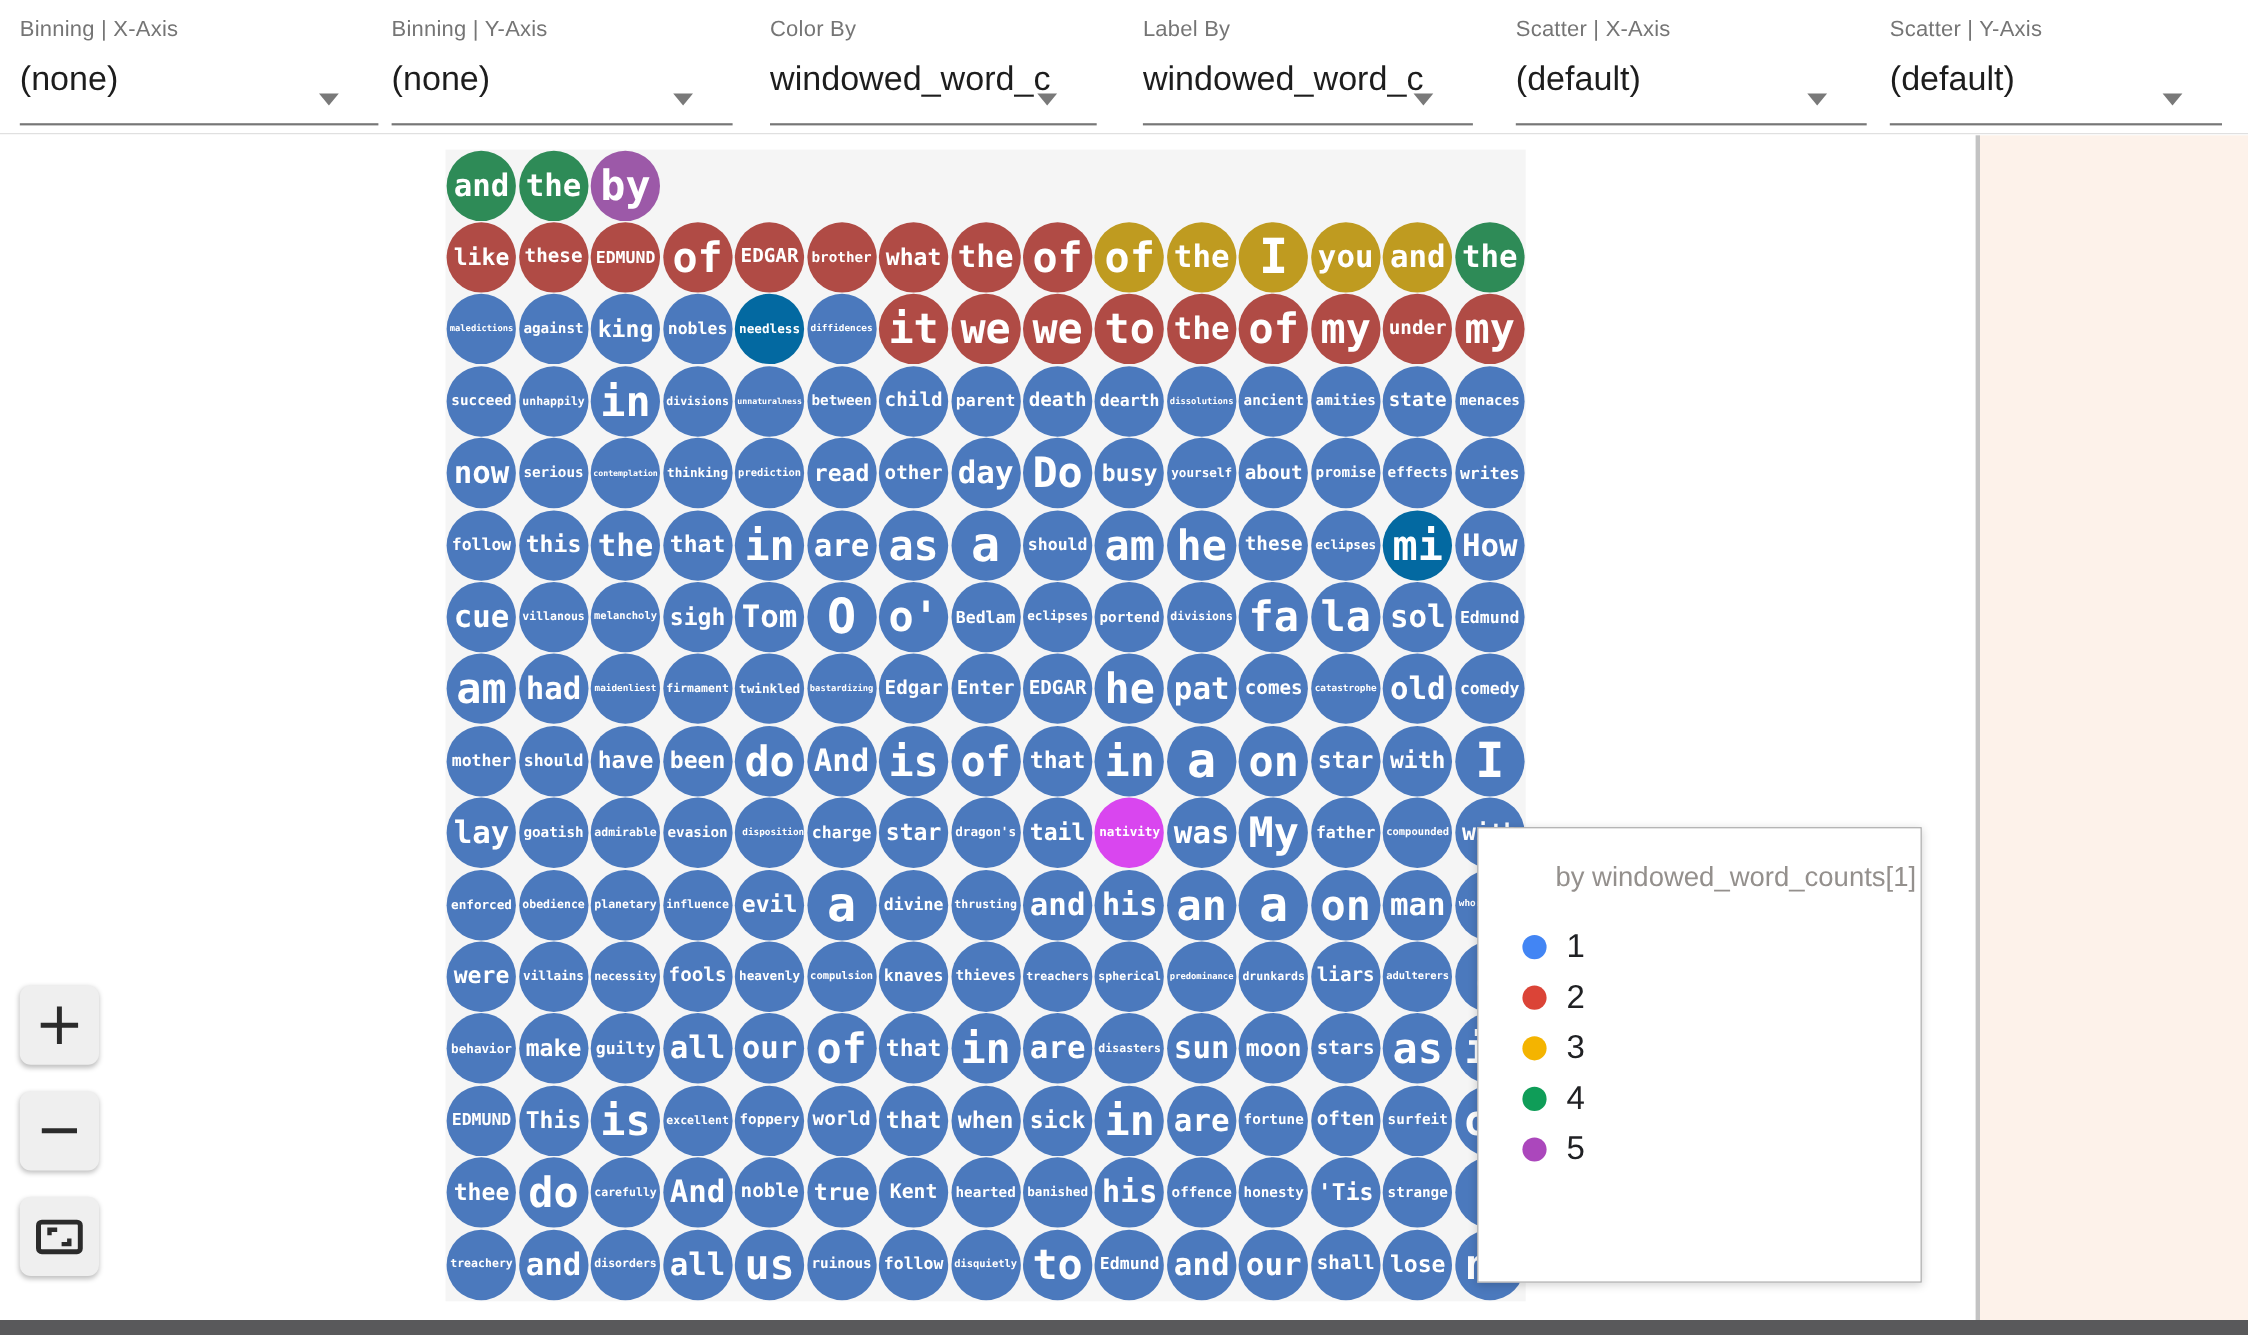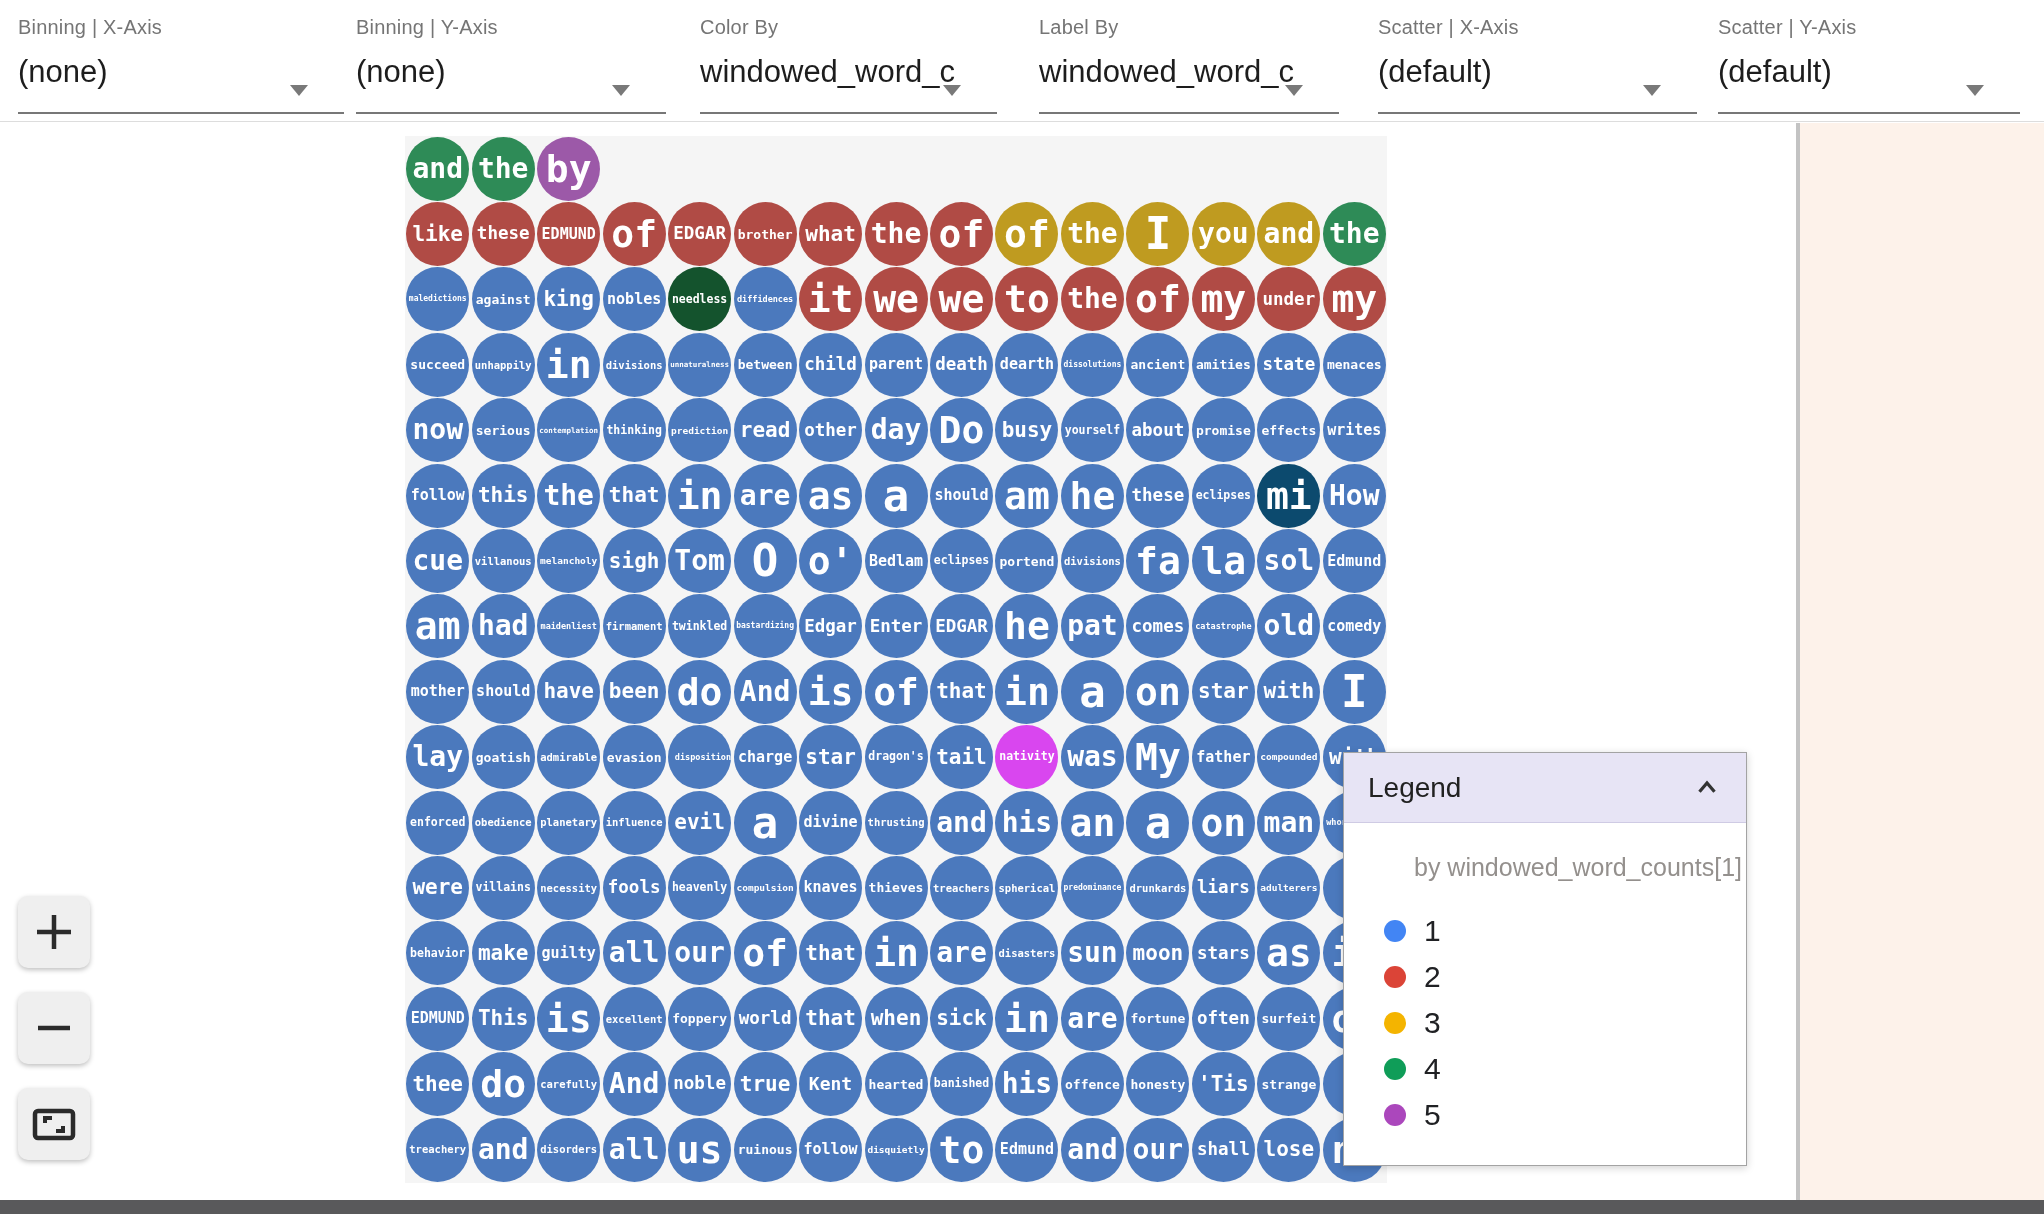--- a/index.html
+++ b/index.html
@@ -221,21 +221,21 @@
           <div class="bubble" style="background: rgb(75, 121, 189);">
             <span class="bword" style="font-size: 21px;">king</span>
           </div>
         </div>
         <div class="bcell">
           <div class="bubble" style="background: rgb(75, 121, 189);">
             <span class="bword" style="font-size: 15px;">nobles</span>
           </div>
         </div>
         <div class="bcell">
-          <div class="bubble" style="background: #14532d;">
+          <div class="bubble" style="background: #0369a1;">
             <span class="bword" style="font-size: 11.5px;">needless</span>
           </div>
         </div>
         <div class="bcell">
           <div class="bubble" style="background: rgb(75, 121, 189);">
             <span class="bword" style="font-size: 8.5px;">diffidences</span>
           </div>
         </div>
         <div class="bcell">
           <div class="bubble" style="background: rgb(176, 75, 69);">
@@ -497,21 +497,21 @@
           <div class="bubble" style="background: rgb(75, 121, 189);">
             <span class="bword" style="font-size: 17.5px;">these</span>
           </div>
         </div>
         <div class="bcell">
           <div class="bubble" style="background: rgb(75, 121, 189);">
             <span class="bword" style="font-size: 11.5px;">eclipses</span>
           </div>
         </div>
         <div class="bcell">
-          <div class="bubble" style="background: #0c4a6e;">
+          <div class="bubble" style="background: #0369a1;">
             <span class="bword" style="font-size: 38px;">mi</span>
           </div>
         </div>
         <div class="bcell">
           <div class="bubble" style="background: rgb(75, 121, 189);">
             <span class="bword" style="font-size: 28px;">How</span>
           </div>
         </div>
       </div>
       <div class="brow">
@@ -1280,26 +1280,20 @@
         </div>
         <div class="bcell">
           <div class="bubble" style="background: rgb(75, 121, 189);">
             <span class="bword" style="font-size: 38px;">no</span>
           </div>
         </div>
       </div>
     </div>
 
   <div class="legend">
-    <div class="legend-header">
-      <div class="legend-title">Legend</div>
-      <svg width="30" height="30" viewBox="0 0 24 24">
-        <polyline points="6,15 12,8 18,15" fill="none" stroke="#333" stroke-width="2.6"></polyline>
-      </svg>
-    </div>
     <div class="legend-body">
       <div class="legend-subtitle">by windowed_word_counts[1]</div>
       <div class="legend-items">
         <div class="legend-item">
           <div class="legend-dot" style="background: rgb(66, 133, 244);"></div>
           <div class="legend-item-label">1</div>
         </div>
         <div class="legend-item">
           <div class="legend-dot" style="background: rgb(219, 68, 55);"></div>
           <div class="legend-item-label">2</div>

